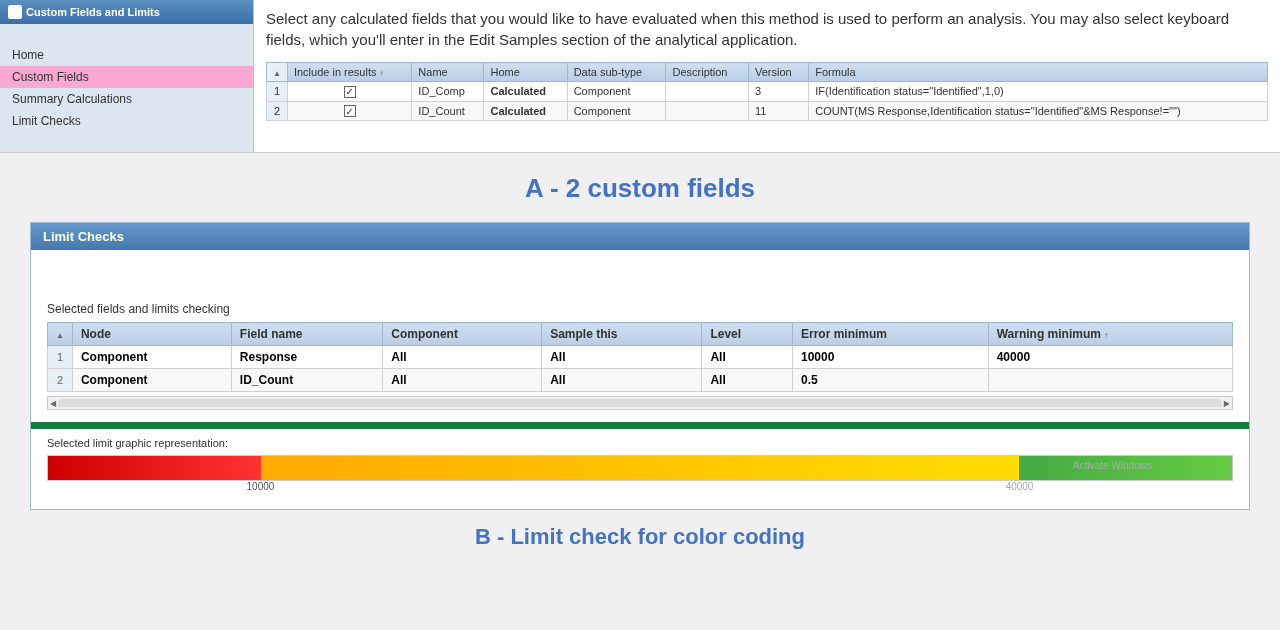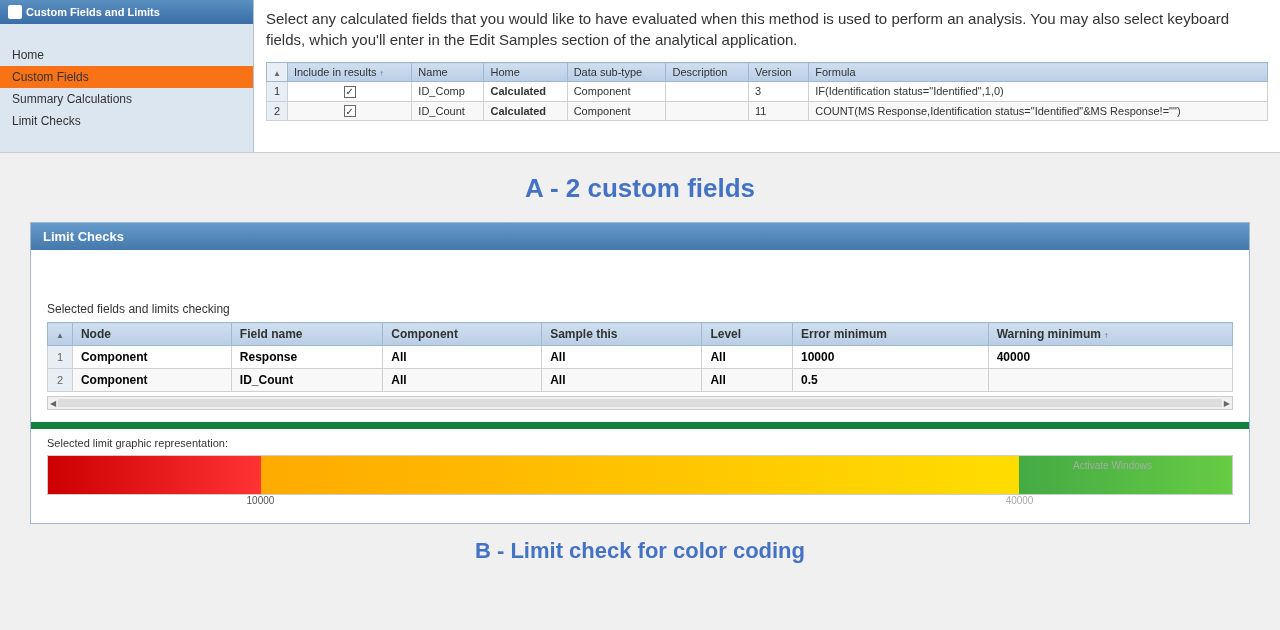--- a/index.html
+++ b/index.html
@@ -48,21 +48,21 @@
     .sidebar-nav {
       padding: 20px 0;
     }
     .sidebar-item {
       padding: 4px 12px;
       cursor: pointer;
       color: #333;
       font-size: 12px;
     }
     .sidebar-item.active {
-      background: #f97316;
+      background: #f9a8d4;
       color: #333;
     }
 
     
     .main-content-top {
       flex: 1;
       padding: 8px 12px;
       background: #fff;
     }
     .description-text {
@@ -224,21 +224,21 @@
       padding: 8px 16px 10px;
       border-top: 7px solid #15803d;
     }
     .graphic-label {
       font-size: 11px;
       color: #333;
       margin-bottom: 6px;
     }
     .color-bar-container {
       position: relative;
-      height: 40px;
+      height: 26px;
       border: 1px solid #ccc;
       display: flex;
       overflow: hidden;
     }
     .color-segment-red {
       background: linear-gradient(to right, #cc0000, #ff3333);
       flex: 0 0 18%;
     }
     .color-segment-yellow {
       background: linear-gradient(to right, #ffaa00, #ffdd00);

